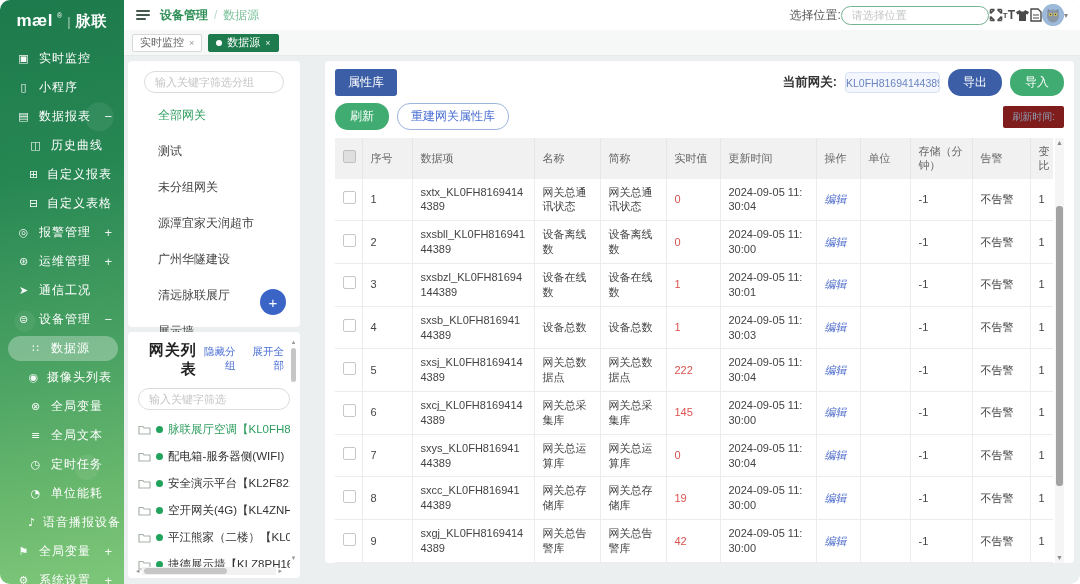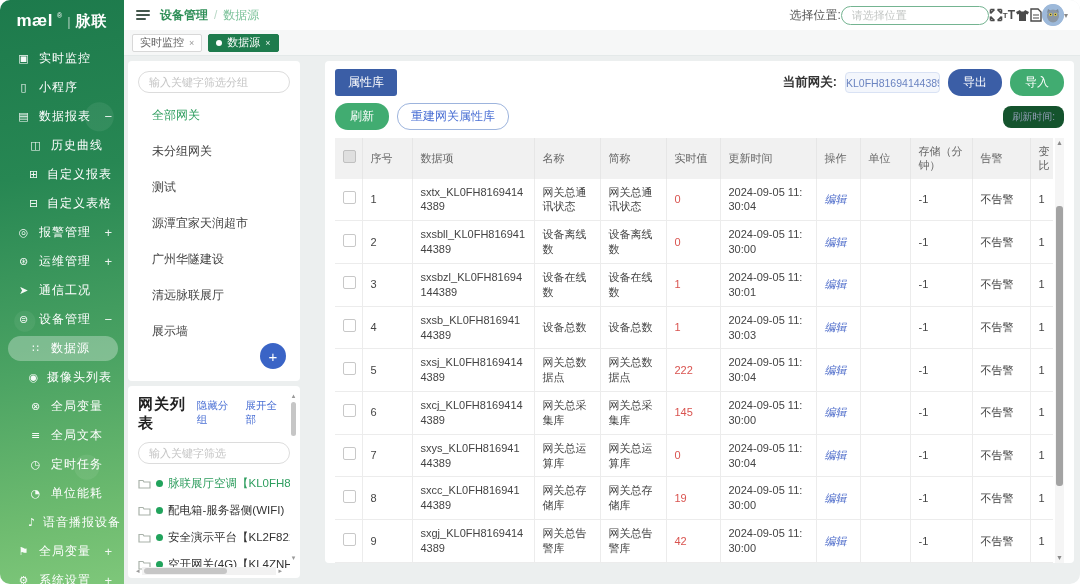--- a/index.html
+++ b/index.html
@@ -52,30 +52,30 @@
   .tab .x { font-size: 9px; color: #9a9a9a; }
   .tab.active { background: #1e7b4d; border-color: #1e7b4d; color: #fff; }
   .tab.active .dot { width: 6px; height: 6px; background: #fff; border-radius: 50%; }
   .tab.active .x { color: #dff0e6; }
 
   .workspace { position: absolute; top: 57px; left: 0; right: 0; bottom: 0; padding: 4px 6px 0 4px; display: flex; gap: 5px; }
 
   
   .midcol { width: 172px; display: flex; flex-direction: column; gap: 5px; }
   .panel { background: #fff; border-radius: 4px; }
-  .group-panel { height: 320px; position: relative; padding: 10px 10px; }
+  .group-panel { height: 266px; position: relative; padding: 10px 16px; }
   .pill-input { width: 100%; height: 22px; border: 1px solid #dcdcdc; border-radius: 11px; font-size: 11px; padding: 0 10px; color: #333; outline: none; }
   .pill-input::placeholder { color: #c4c4c4; }
   .group-list { list-style: none; margin-top: 4px; }
   .group-list li { height: 36px; line-height: 36px; padding-left: 14px; font-size: 12px; color: #444; cursor: pointer; white-space: nowrap; overflow: hidden; }
   .group-list li.active { color: #2f9e5f; }
   .fab { position: absolute; right: 14px; bottom: 12px; width: 26px; height: 26px; border-radius: 50%; background: #3a64c6; color: #fff; font-size: 15px; display: flex; align-items: center; justify-content: center; cursor: pointer; }
 
   .gw-panel { flex: 1; margin-bottom: 6px; padding: 9px 10px 14px 10px; position: relative; overflow: hidden; }
-  .gw-head { display: flex; align-items: baseline; padding-right: 6px; }
+  .gw-head { display: flex; align-items: baseline; padding-right: 6px; text-align: right; }
   .gw-title { font-size: 15px; font-weight: bold; color: #222; letter-spacing: 1px; }
   .gw-link { font-size: 10.5px; color: #4a6fd4; margin-left: auto; cursor: pointer; }
   .gw-link + .gw-link { margin-left: 10px; }
   .gw-search { margin: 9px 0 6px 0; }
   .gw-list { list-style: none; }
   .gw-list li { height: 27px; display: flex; align-items: center; gap: 5px; font-size: 11.5px; color: #333; white-space: nowrap; overflow: hidden; cursor: pointer; }
   .gw-list li.active { color: #2f9e5f; }
   .gw-dot { width: 7px; height: 7px; border-radius: 50%; background: #21a35c; flex: 0 0 auto; }
   .gw-folder { flex: 0 0 auto; }
   .gw-hscroll { position: absolute; left: 8px; right: 18px; bottom: 3px; height: 9px; display: flex; align-items: center; }
@@ -93,21 +93,21 @@
   .btn { border: none; cursor: pointer; font-family: inherit; }
   .btn-attr { background: #3b5ea6; color: #fff; font-size: 12px; padding: 5px 13px; border-radius: 3px; }
   .t1-right { margin-left: auto; display: flex; align-items: center; gap: 8px; }
   .cur-label { font-size: 12.5px; color: #333; font-weight: bold; }
   .cur-input { width: 95px; height: 21px; background: #f3f6fc; border: 1px solid #d9e2f4; border-radius: 4px; color: #6b84c1; font-size: 10.5px; text-align: center; outline: none; }
   .btn-pill { font-size: 12px; padding: 5px 15px; border-radius: 13px; color: #fff; }
   .blue { background: #3b5ea6; } .green { background: #41ac71; }
   .trow2 { margin-top: 7px; }
   .btn-rebuild { background: #fff; border: 1px solid #9db4dd; color: #4a6fd4; font-size: 12px; padding: 4px 13px; border-radius: 13px; }
   .btn-rebuild { margin-left: 8px; }
-  .refresh-time { margin-left: auto; background: #14532d; color: #8d9ab0; font-size: 10px; padding: 4px 9px; border-radius: 8px; }
+  .refresh-time { margin-left: auto; background: #7f1d1d; color: #8d9ab0; font-size: 10px; padding: 4px 9px; border-radius: 2px; }
 
   .table-wrap { margin-top: 8px; flex: 1; overflow: hidden; position: relative; padding-right: 11px; }
   table { width: 100%; border-collapse: collapse; table-layout: fixed; font-size: 11px; }
   th { background: #f1f1f1; color: #666; font-weight: normal; text-align: left; padding: 6px 8px; border-right: 1px solid #e6e6e6; line-height: 1.3; }
   th:last-child { border-right: none; text-align: center; }
   td { padding: 6px 8px; color: #444; border-bottom: 1px solid #ececec; border-right: 1px solid #ececec; height: 32px; line-height: 1.35; word-break: break-all; }
   td:last-child { border-right: none; }
   .cb { display: inline-block; width: 13px; height: 13px; border: 1px solid #c8c8c8; border-radius: 2px; background: #fff; cursor: pointer; }
   .cb.head { background: #dfdfdf; border-color: #c0c0c0; }
   .v-red { color: #d9534f; }
@@ -281,22 +281,22 @@
       </span>
     </div>
 
     <div class="workspace">
 
       <div class="midcol">
         <section class="panel group-panel">
           <input class="pill-input" placeholder="输入关键字筛选分组" style="">
           <ul class="group-list" id="group-list">
               <li class="active">全部网关</li>
+              <li>测试</li>
               <li>未分组网关</li>
-              <li>测试</li>
               <li>源潭宜家天润超市</li>
               <li>广州华隧建设</li>
               <li>清远脉联展厅</li>
               <li>展示墙</li>
             </ul>
           <div class="fab">+</div>
         </section>
 
         <section class="panel gw-panel">
           <div class="gw-head">

